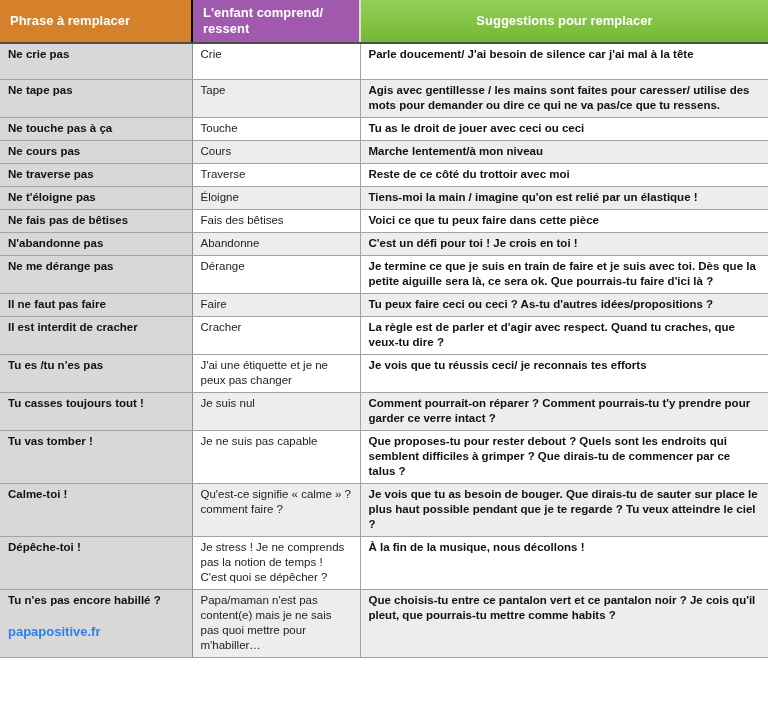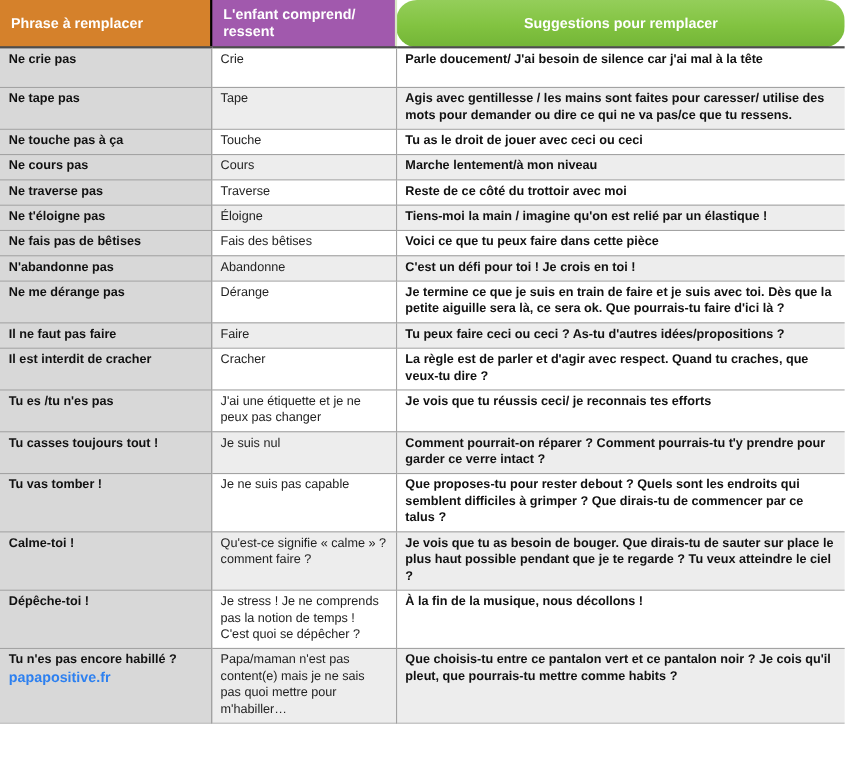--- a/index.html
+++ b/index.html
@@ -35,21 +35,21 @@
     vertical-align:middle;
     padding:5px 10px;
     height:40px;
     line-height:16px;
     border-bottom:2px solid var(--header-border);
   }
   th.h-orange{background:var(--orange);text-align:left;}
   th.h-purple{background:var(--purple);text-align:left;border-left:2px solid #000000;margin-left:24px;}
   th.h-green{
     background:linear-gradient(180deg,var(--green-light) 0%,var(--green) 55%,var(--green-dark) 100%);
-    text-align:center;border-left:2px solid #d9e6c5;border-radius:19px;
+    text-align:center;border-left:2px solid #d9e6c5;
   }
   tbody td{
     border:1px solid var(--border);
     vertical-align:top;
     padding:3px 8px 4px 8px;
     font-size:11.5px;
     line-height:15px;
     color:#111111;
   }
   tbody td:first-child{border-left:none;}
@@ -59,21 +59,21 @@
     font-weight:bold;
     border-right:1px solid #8f8f8f;
   }
   td.feels{font-weight:normal;color:#222222;}
   td.suggestion{font-weight:bold;}
   tr.alt td.feels, tr.alt td.suggestion{background:var(--alt-bg);}
   tr:not(.alt) td.feels, tr:not(.alt) td.suggestion{background:#ffffff;}
   tr.tall td{height:36px;}
   a.site-link{
     display:inline-block;
-    margin-top:0;
+    margin-top:16px;
     color:var(--link-blue);
     font-weight:bold;
     font-size:13px;
     text-decoration:none;
   }
 </style>
 </head>
 <body>
 
 <table>

